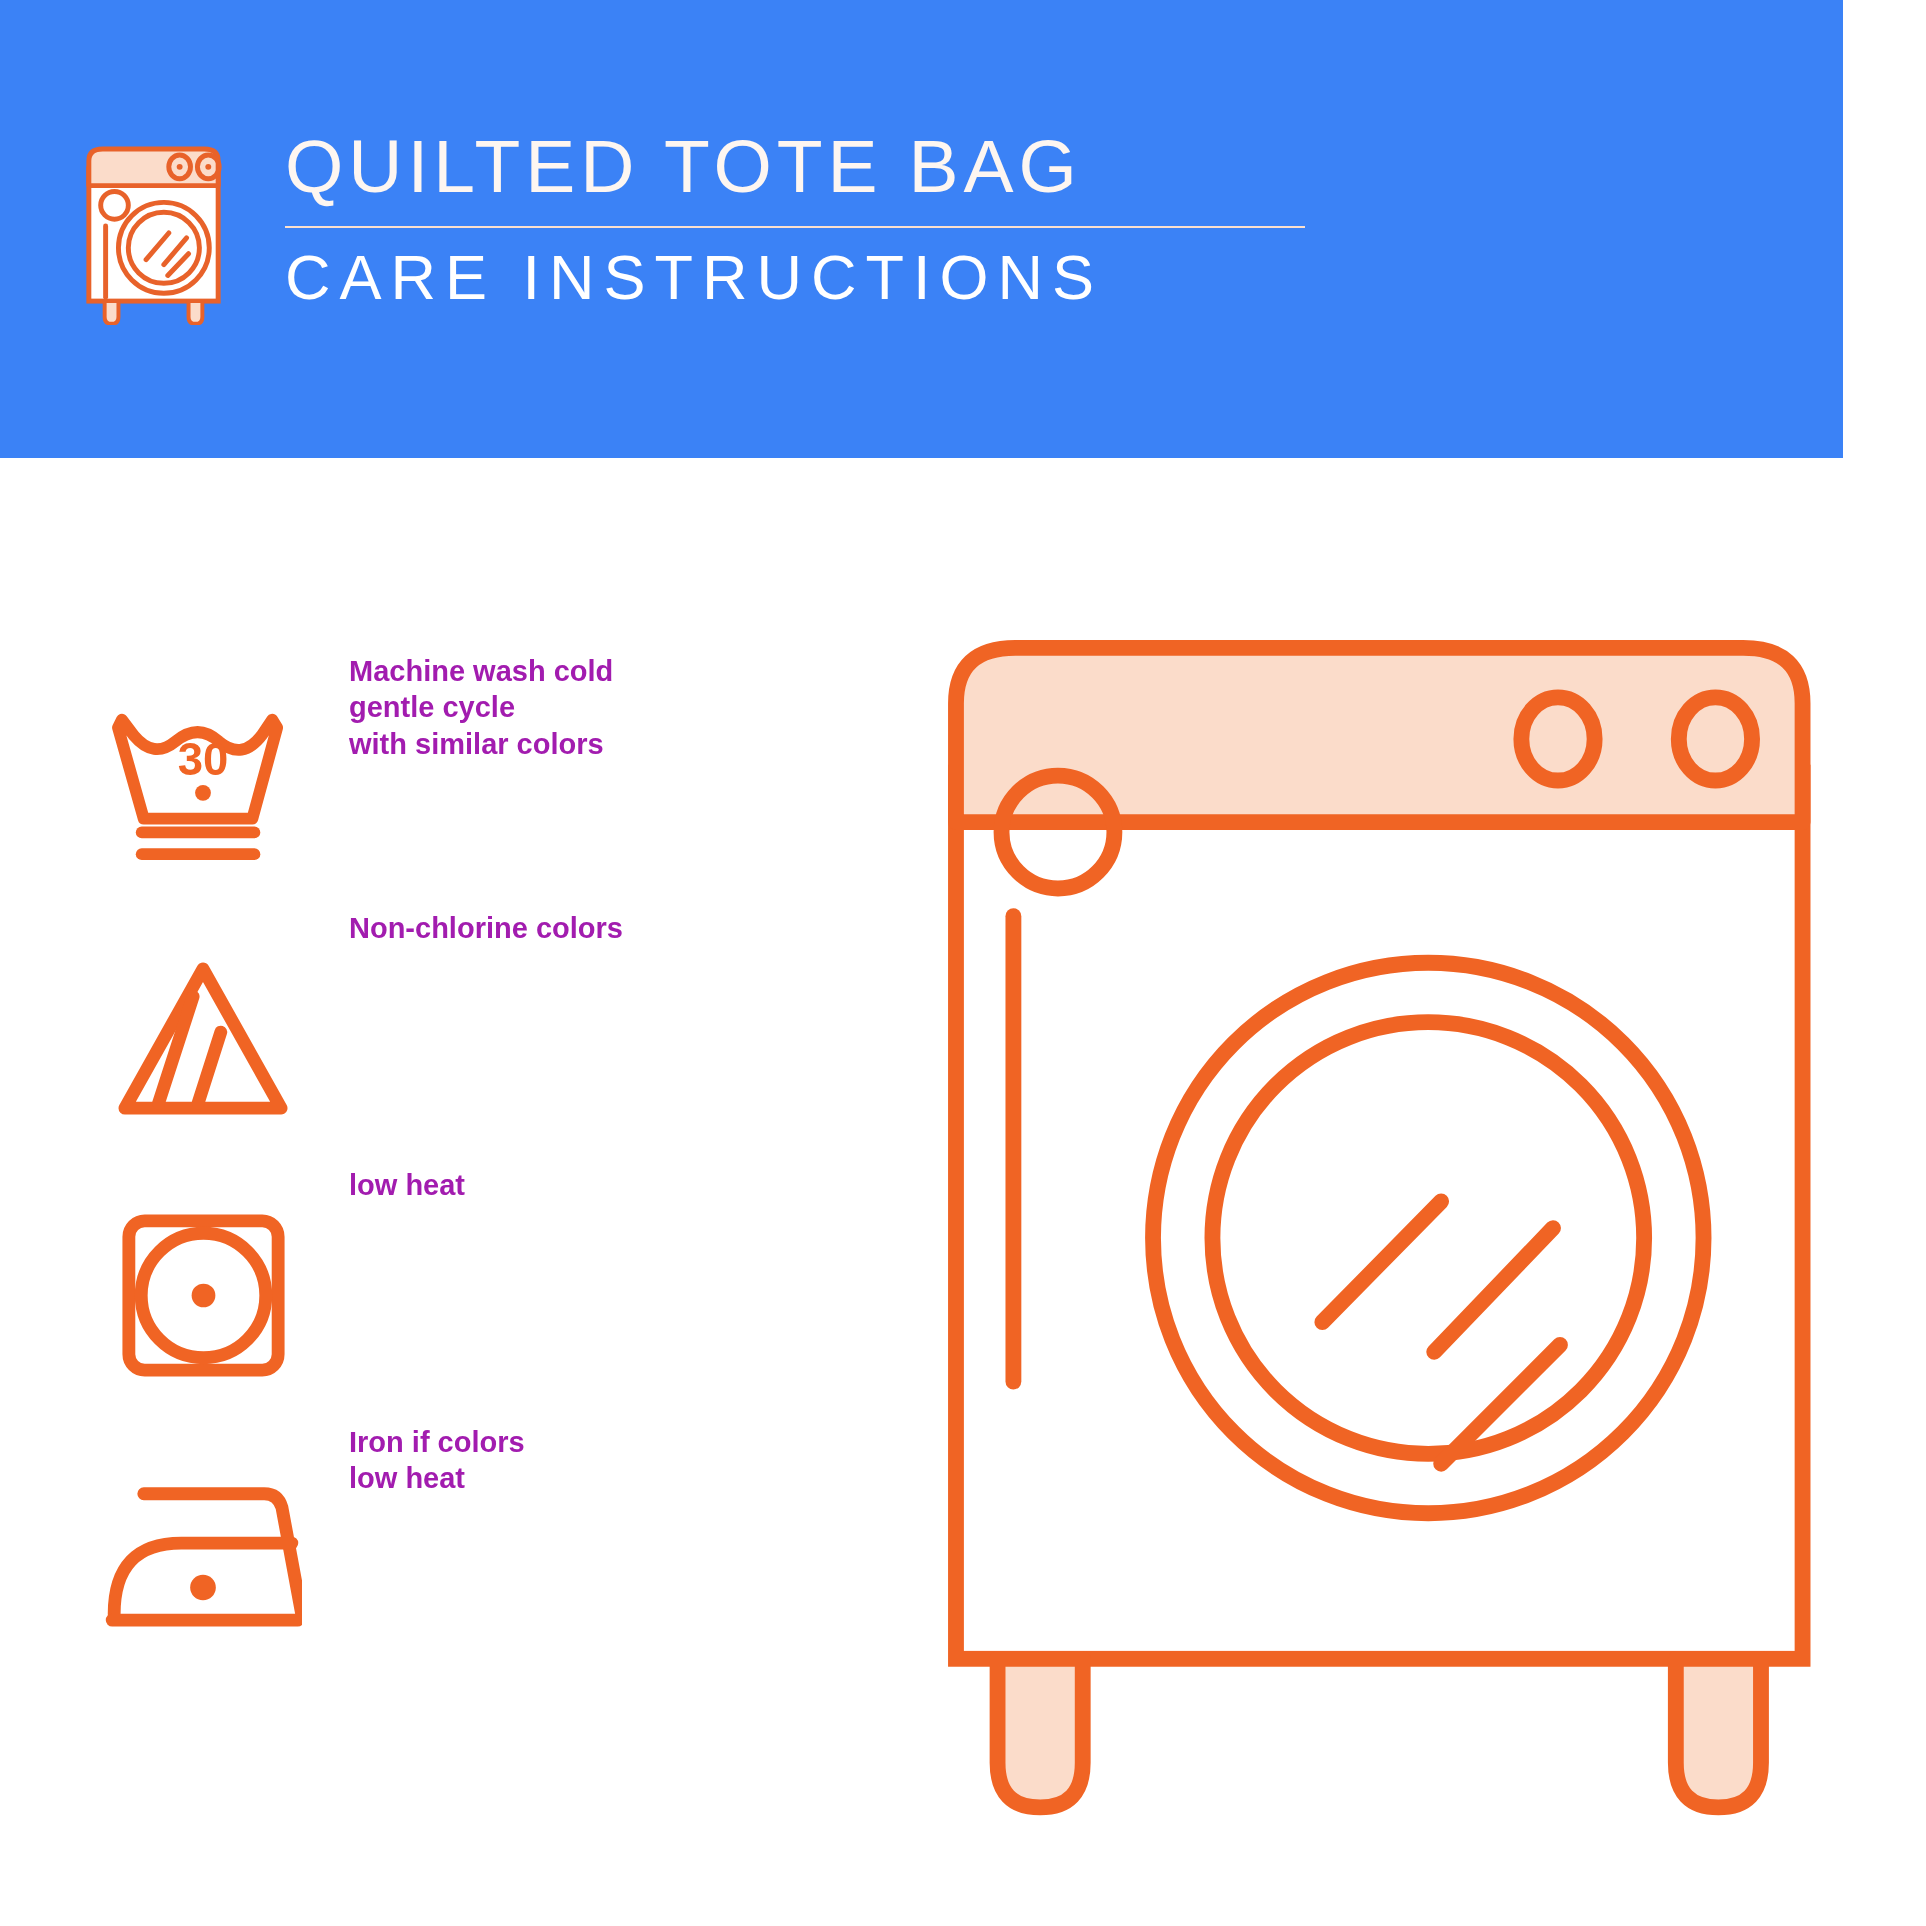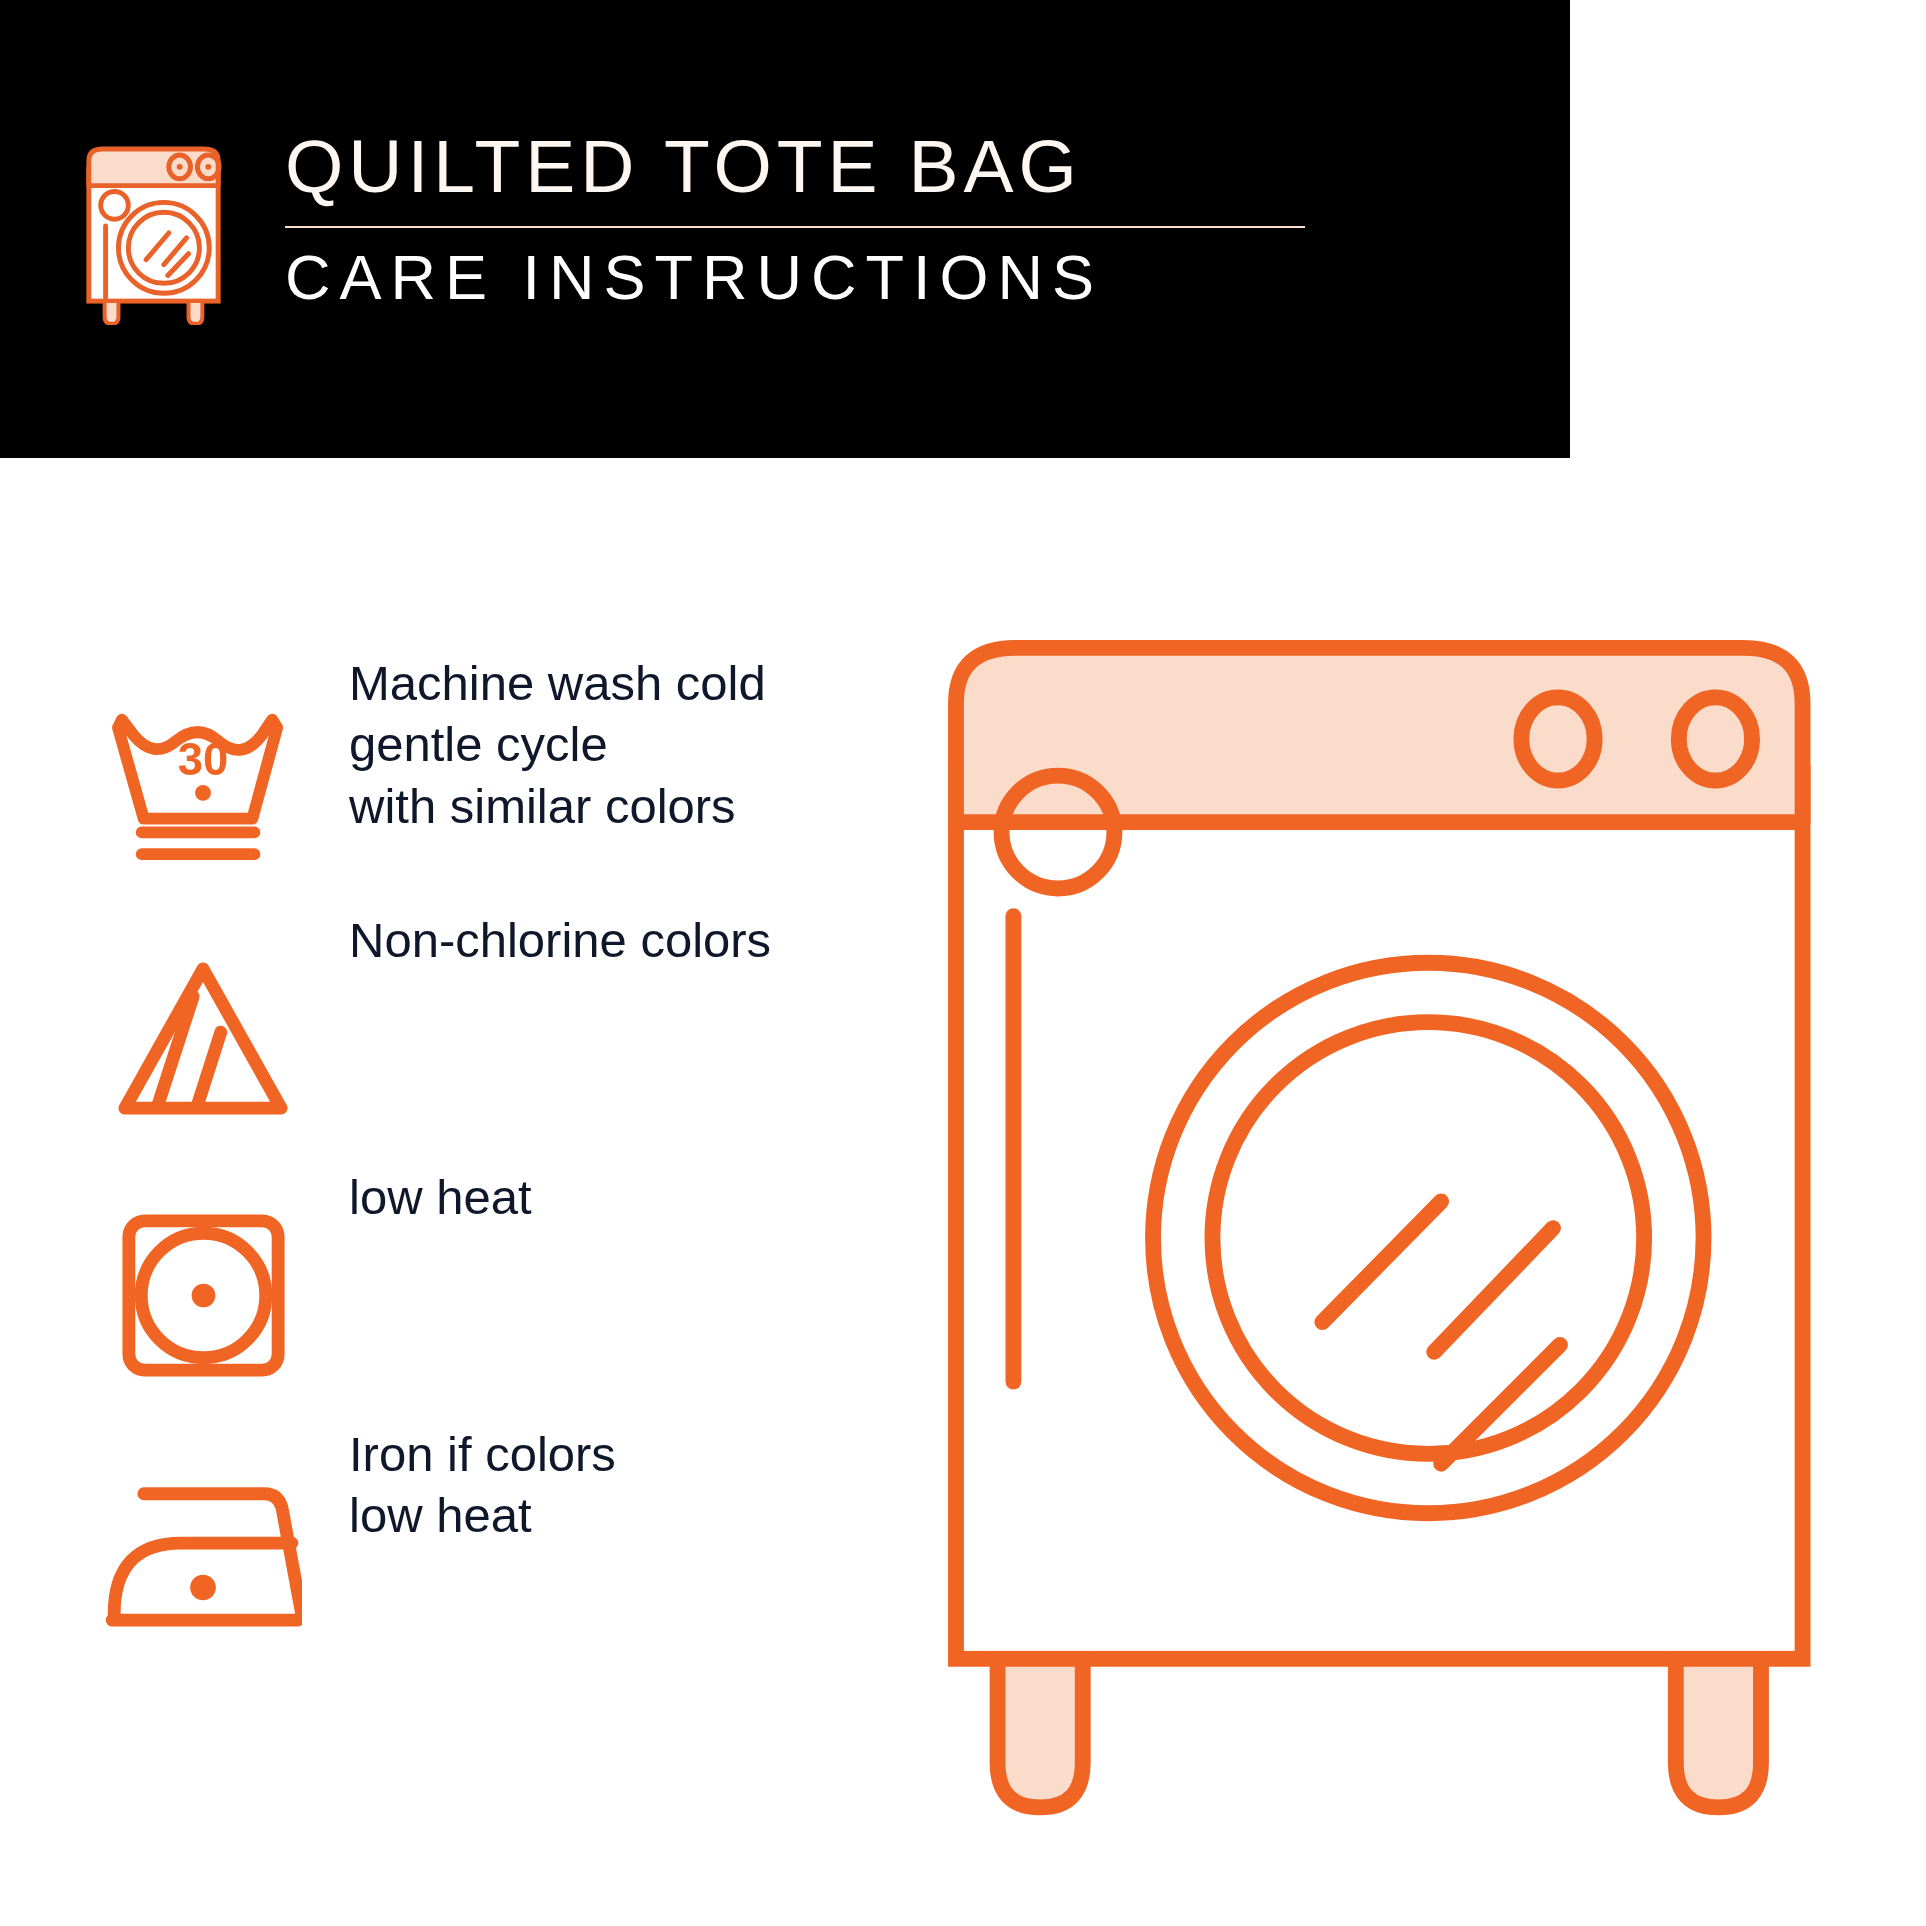--- a/index.html
+++ b/index.html
@@ -14,23 +14,23 @@
     background: #ffffff;
     font-family: "Liberation Sans", sans-serif;
     overflow: hidden;
   }
 
   
   #header-band {
     position: absolute;
     left: 0;
     top: 0;
-    width: 1570px;
+    width: 1843px;
     height: 458px;
-    background: #000000;
+    background: #3b82f6;
   }
   #header-logo {
     position: absolute;
     left: 77px;
     top: 139px;
     width: 153px;
     height: 186px;
   }
   #header-text-block {
     position: absolute;
@@ -75,24 +75,24 @@
   }
   .instruction-symbol {
     width: 248px;
     flex: 0 0 248px;
     display: flex;
     align-items: center;
     justify-content: center;
   }
   .instruction-text {
     flex: 1 1 auto;
-    color: #0f172a;
-    font-size: 49px;
+    color: #a21caf;
+    font-size: 29px;
     line-height: 1.25;
-    font-weight: 400;
+    font-weight: 700;
     padding-left: 22px;
   }
   .instruction-text .line {
     display: block;
     white-space: nowrap;
   }
 
   
   #washer-illustration {
     position: absolute;

